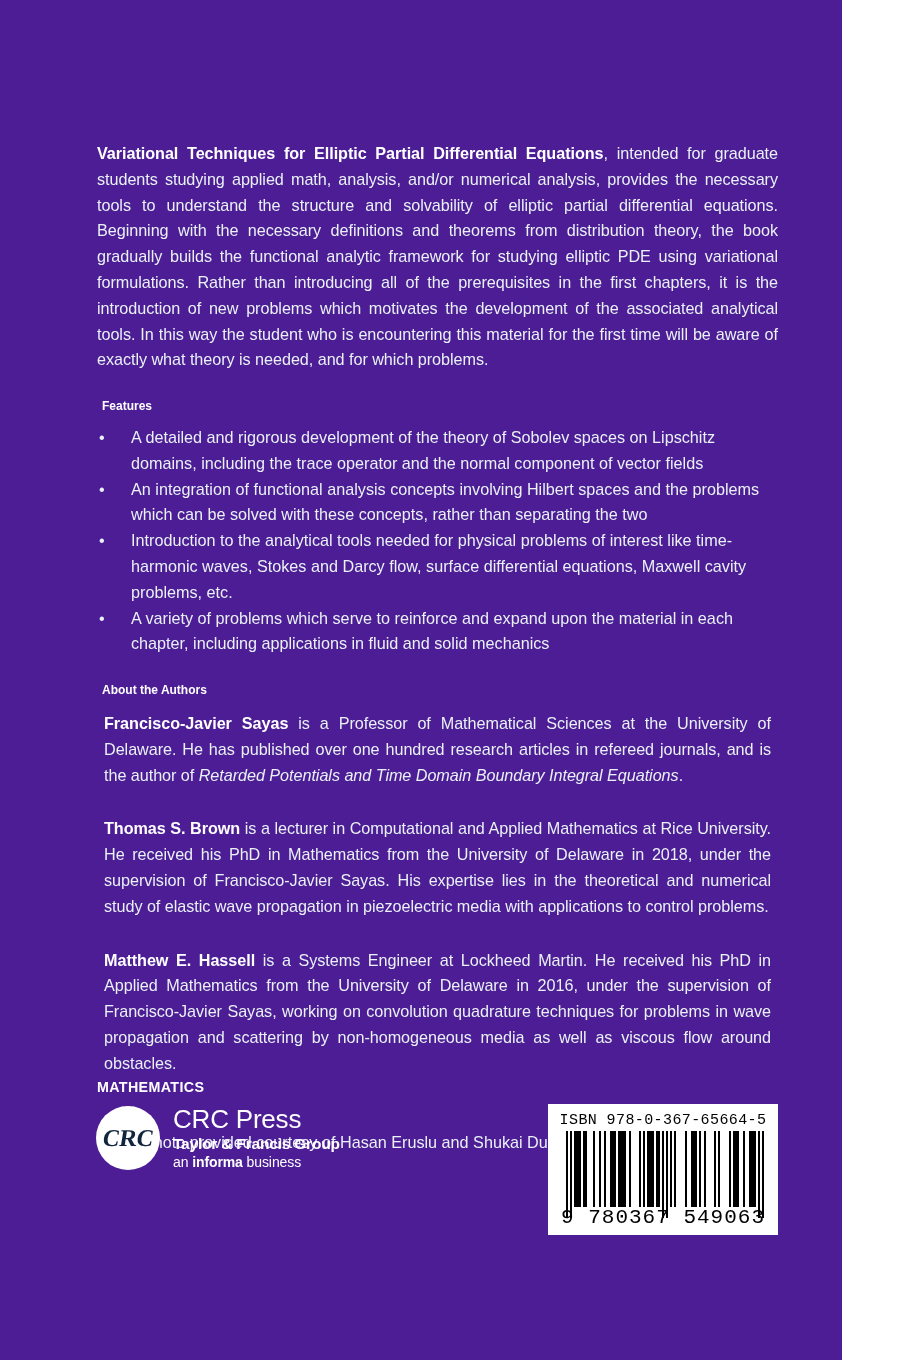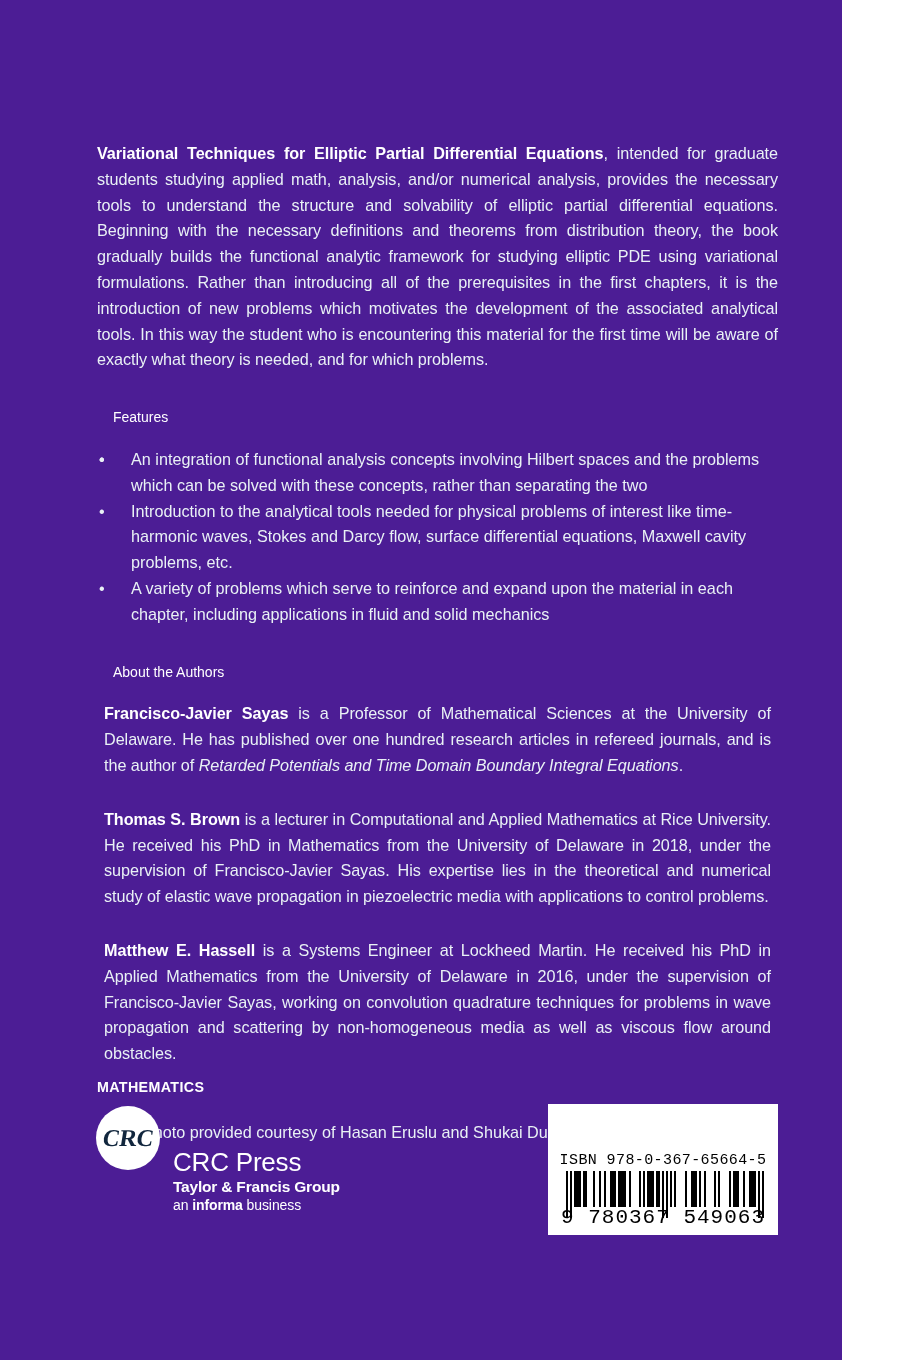--- a/index.html
+++ b/index.html
@@ -38,24 +38,24 @@
   .blurb b, .bold {
     font-weight: bold;
     color: #ffffff;
   }
   .blurb i, .ital {
     font-style: italic;
   }
 
   .section-head {
     color: #ffffff;
-    font-size: 14px;
-    font-weight: normal;
-    line-height: 25.8px;
-    margin: 16px;
+    font-size: 12px;
+    font-weight: bold;
+    line-height: 25.8px;
+    margin: 5px;
     padding-top: 16px;
   }
 
   
   ul.features {
     list-style: none;
     margin: 0;
     padding: 0;
   }
   ul.features li {
@@ -137,21 +137,20 @@
     text-align: center;
     font-family: "Liberation Serif", serif;
     font-weight: bold;
     font-size: 24px;
     letter-spacing: -0.5px;
     color: #11263d;
   }
   .pub-text {
     padding-left: 13px;
     padding-top: 1px;
-    margin-top: 43px;
   }
   .pub-name {
     color: #ffffff;
     font-size: 26px;
     line-height: 29px;
     letter-spacing: -0.2px;
   }
   .pub-group {
     color: #ffffff;
     font-size: 15.5px;
@@ -196,21 +195,20 @@
     flex-direction: column;
   }
   .isbn-text {
     font-family: "Liberation Mono", monospace;
     font-size: 15px;
     color: #000000;
     letter-spacing: 0.4px;
     text-align: center;
     line-height: 17px;
     white-space: nowrap;
-    margin-top: 40px;
   }
   .bars {
     flex: 1 1 auto;
     display: flex;
     align-items: stretch;
     padding: 2px 4px 0 8px;
     gap: 0;
   }
   .bars span {
     display: block;
@@ -232,21 +230,21 @@
 
 <div class="cover">
 
   <div class="content">
 
     <p class="blurb"><b class="bold">Variational Techniques for Elliptic Partial Differential Equations</b><span>, intended for graduate students studying applied math, analysis, and/or numerical analysis, provides the necessary tools to understand the structure and solvability of elliptic partial differential equations. Beginning with the necessary definitions and theorems from distribution theory, the book gradually builds the functional analytic framework for studying elliptic PDE using variational formulations. Rather than introducing all of the prerequisites in the first chapters, it is the introduction of new problems which motivates the development of the associated analytical tools. In this way the student who is encountering this material for the first time will be aware of exactly what theory is needed, and for which problems.</span></p>
 
     <div class="section-head">Features</div>
 
     <ul class="features">
-      <li><span class="bullet">•</span></li>
+      <li><span class="bullet">•</span><span>A detailed and rigorous development of the theory of Sobolev spaces on Lipschitz domains, including the trace operator and the normal component of vector fields</span></li>
       <li><span class="bullet">•</span><span>An integration of functional analysis concepts involving Hilbert spaces and the problems which can be solved with these concepts, rather than separating the two</span></li>
       <li><span class="bullet">•</span><span>Introduction to the analytical tools needed for physical problems of interest like time-harmonic waves, Stokes and Darcy flow, surface differential equations, Maxwell cavity problems, etc.</span></li>
       <li><span class="bullet">•</span><span>A variety of problems which serve to reinforce and expand upon the material in each chapter, including applications in fluid and solid mechanics</span></li>
     </ul>
 
     <div class="section-head">About the Authors</div>
 
     <p class="blurb author-para"><b class="bold">Francisco-Javier Sayas</b><span> is a Professor of Mathematical Sciences at the University of Delaware. He has published over one hundred research articles in refereed journals, and is the author of </span><i class="ital">Retarded Potentials and Time Domain Boundary Integral Equations</i><span>.</span></p>
 
     <p class="blurb author-para"><b class="bold">Thomas S. Brown</b><span> is a lecturer in Computational and Applied Mathematics at Rice University. He received his PhD in Mathematics from the University of Delaware in 2018, under the supervision of Francisco-Javier Sayas. His expertise lies in the theoretical and numerical study of elastic wave propagation in piezoelectric media with applications to control problems.</span></p>

